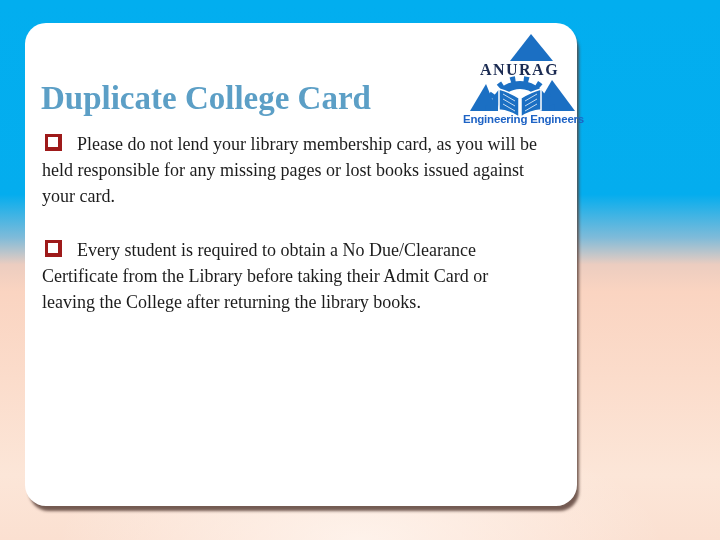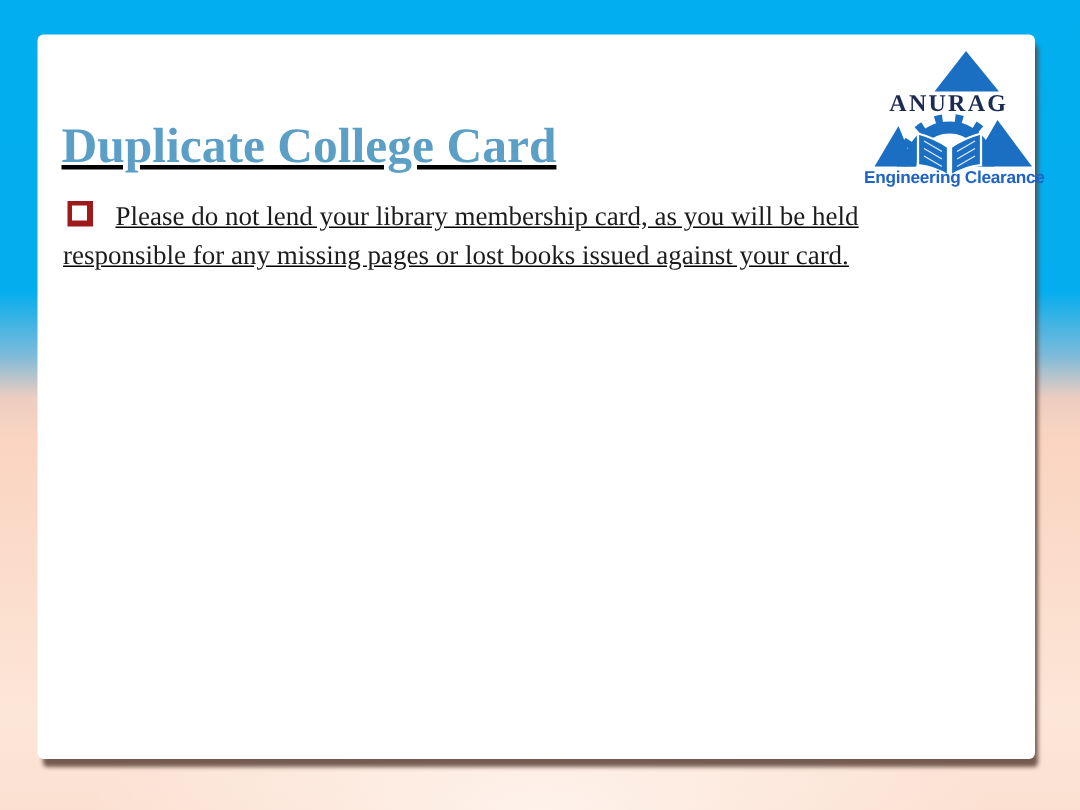--- a/index.html
+++ b/index.html
@@ -11,26 +11,25 @@
       #02AEEF 0%, #04ADEE 36%, #7FBBD9 44%, #ECCDC0 49%,
       #FAD4C1 54%, #FBDCCB 70%, #FCE6D8 88%, #FBE0D1 100%);
   }
   .bg-sheen {
     position: absolute; inset: 0;
     background: radial-gradient(ellipse 60% 30% at 50% 100%, rgba(255,248,243,0.75) 0%, rgba(255,248,243,0) 70%);
     pointer-events: none;
   }
   .card {
     position: absolute; left: 25px; top: 23px;
-    width: 665px; height: 483px;
+    width: 552px; height: 483px;
     box-sizing: border-box;
     background: #FFFFFF;
-    border-radius: 4px;
+    border-radius: 21px;
     box-shadow: 3px 6px 3px -1px rgba(92,66,58,0.85);
-    text-decoration: underline;
   }
   .slide-title {
     margin: 56px 0 0 16px;
     font-family: "Liberation Serif", serif;
     font-weight: bold;
     font-size: 33px;
     line-height: 38px;
     color: #5C9FC6;
   }
   .section-title {
@@ -107,25 +106,28 @@
       <g stroke="#FFFFFF" stroke-width="0.9" opacity="0.85">
         <line x1="40" y1="61" x2="52" y2="68"></line>
         <line x1="40" y1="66" x2="52" y2="73"></line>
         <line x1="40" y1="71" x2="52" y2="78"></line>
         <line x1="74" y1="61" x2="62" y2="68"></line>
         <line x1="74" y1="66" x2="62" y2="73"></line>
         <line x1="74" y1="71" x2="62" y2="78"></line>
       </g>
     </svg>
     <div class="logo-name">ANURAG</div>
-    <div class="logo-tagline">Engineering Clearance</div>
+    <div class="logo-tagline">Engineering Engineers</div>
   </div>
 
   <h1 class="slide-title">Duplicate College Card</h1>
 
 
   <p class="bullet-para tight">
     <span class="bullet-sq"></span><span>Please do not lend your library membership card, as you will be held responsible for any missing pages or lost books issued against your card.</span>
   </p>
 
 
+  <p class="bullet-para">
+    <span class="bullet-sq"></span><span>Every student is required to obtain a No Due/Clearance Certificate from the Library before taking their Admit Card or leaving the College after returning the library books.</span>
+  </p>
 
 </div>
 
 </body></html>

